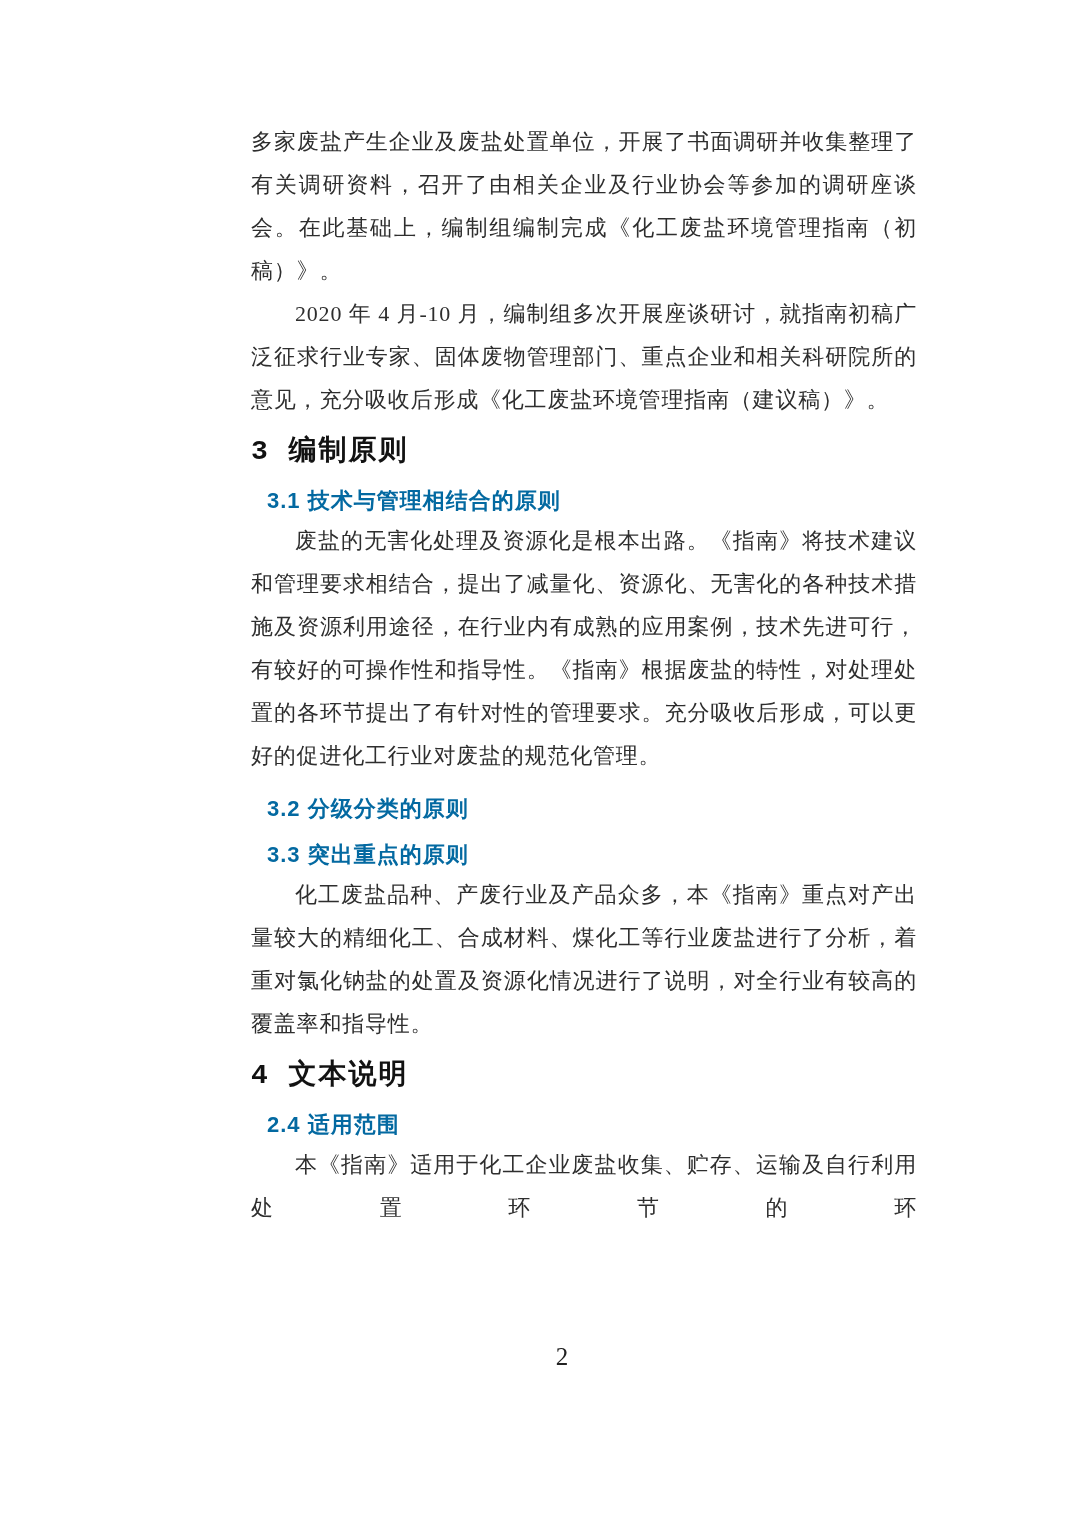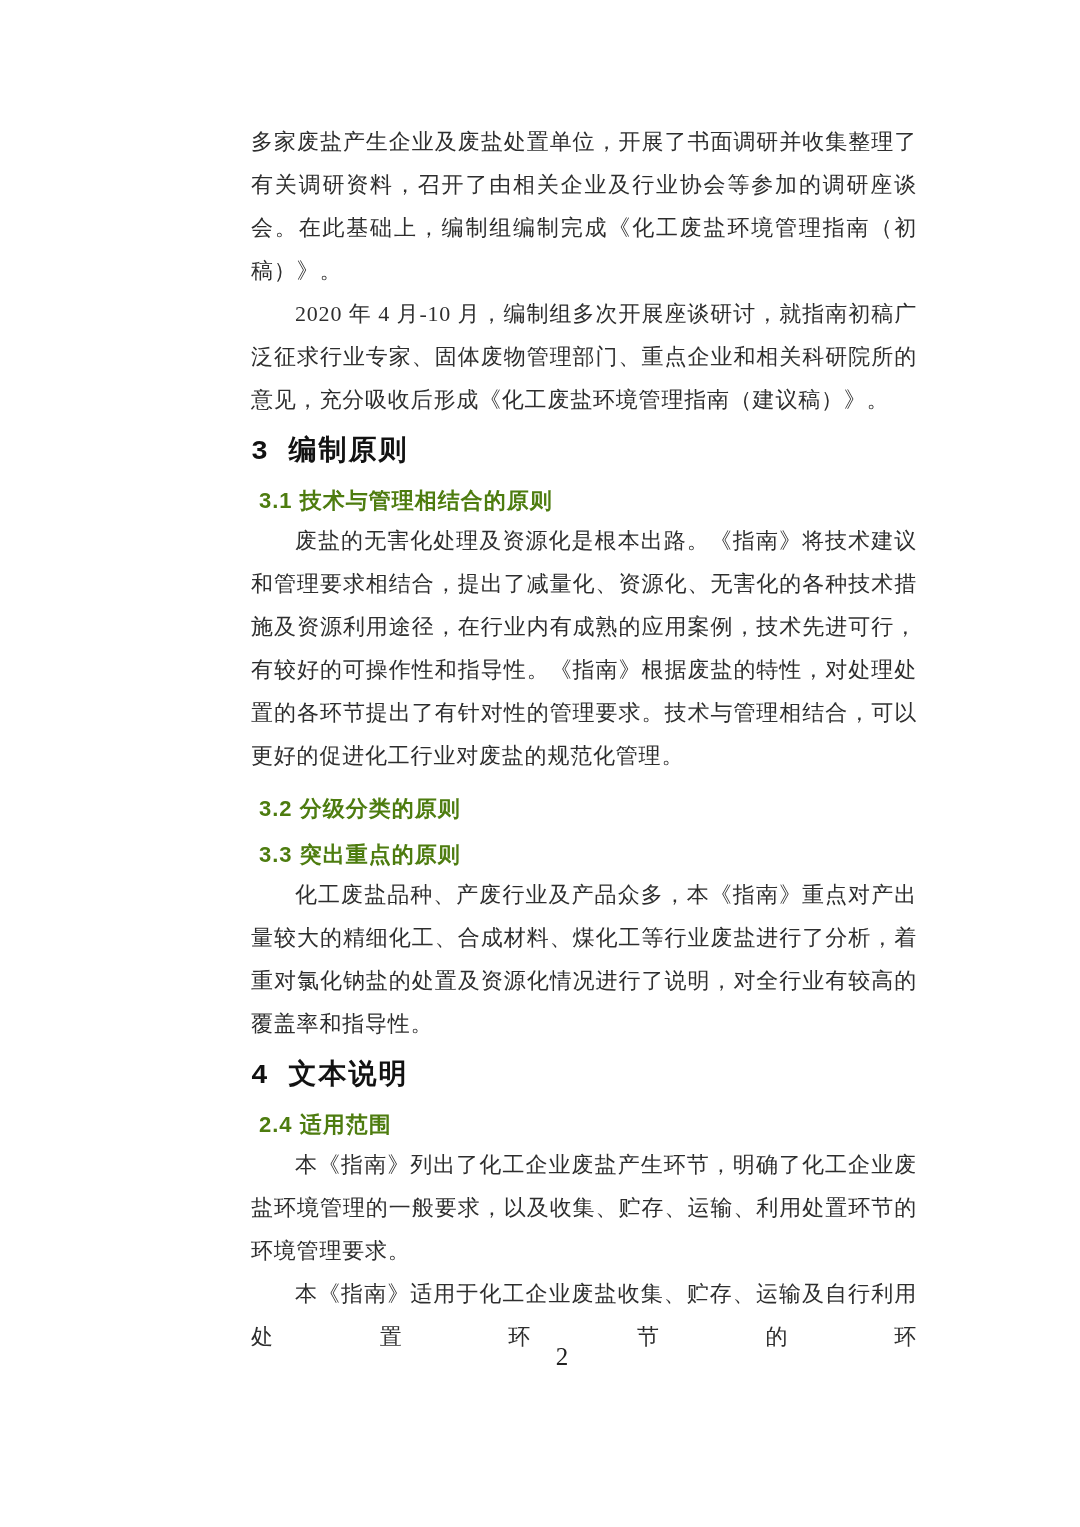--- a/index.html
+++ b/index.html
@@ -38,27 +38,27 @@
   h2.section-heading {
     margin: 14px 0 4px 0;
     font-family: Liberation Mono, monospace;
     font-weight: bold;
     font-size: 28px;
     line-height: 34px;
     letter-spacing: 2px;
     color: #121212;
   }
   h3.subsection-heading {
-    margin: 18px 0 4px 8px;
+    margin: 18px 0 4px 16px;
     font-family: "Liberation Sans", "DejaVu Sans", sans-serif;
     font-weight: bold;
     font-size: 22px;
     line-height: 28px;
     letter-spacing: 1px;
-    color: #4d7c0f;
+    color: #0369a1;
   }
   .page-number {
     position: absolute;
     left: 0;
     top: 1342px;
     width: 1080px;
     text-align: center;
     font-size: 25px;
     line-height: 30px;
     color: #222222;
@@ -72,33 +72,32 @@
   <div class="content">
 
     <p class="para">多家废盐产生企业及废盐处置单位，开展了书面调研并收集整理了有关调研资料，召开了由相关企业及行业协会等参加的调研座谈会。在此基础上，编制组编制完成《化工废盐环境管理指南（初稿）》。</p>
 
     <p class="para indent">2020 年 4 月-10 月，编制组多次开展座谈研讨，就指南初稿广泛征求行业专家、固体废物管理部门、重点企业和相关科研院所的意见，充分吸收后形成《化工废盐环境管理指南（建议稿）》。</p>
 
     <h2 class="section-heading">3 编制原则</h2>
 
     <h3 class="subsection-heading">3.1 技术与管理相结合的原则</h3>
 
-    <p class="para indent">废盐的无害化处理及资源化是根本出路。《指南》将技术建议和管理要求相结合，提出了减量化、资源化、无害化的各种技术措施及资源利用途径，在行业内有成熟的应用案例，技术先进可行，有较好的可操作性和指导性。《指南》根据废盐的特性，对处理处置的各环节提出了有针对性的管理要求。技术与管理相结合，可以更好的促进化工行业对废盐的规范化管理。</p>
+    <p class="para indent">废盐的无害化处理及资源化是根本出路。《指南》将技术建议和管理要求相结合，提出了减量化、资源化、无害化的各种技术措施及资源利用途径，在行业内有成熟的应用案例，技术先进可行，有较好的可操作性和指导性。《指南》根据废盐的特性，对处理处置的各环节提出了有针对性的管理要求。充分吸收后形成，可以更好的促进化工行业对废盐的规范化管理。</p>
 
     <h3 class="subsection-heading">3.2 分级分类的原则</h3>
 
 
     <h3 class="subsection-heading">3.3 突出重点的原则</h3>
 
     <p class="para indent">化工废盐品种、产废行业及产品众多，本《指南》重点对产出量较大的精细化工、合成材料、煤化工等行业废盐进行了分析，着重对氯化钠盐的处置及资源化情况进行了说明，对全行业有较高的覆盖率和指导性。</p>
 
     <h2 class="section-heading">4 文本说明</h2>
 
     <h3 class="subsection-heading">2.4 适用范围</h3>
 
-    <p class="para indent">本《指南》列出了化工企业废盐产生环节，明确了化工企业废盐环境管理的一般要求，以及收集、贮存、运输、利用处置环节的环境管理要求。</p>
 
     <p class="para indent fill-last">本《指南》适用于化工企业废盐收集、贮存、运输及自行利用处置环节的环</p>
 
   </div>
 
   <div class="page-number">2</div>
 </div>
 
 </body></html>

